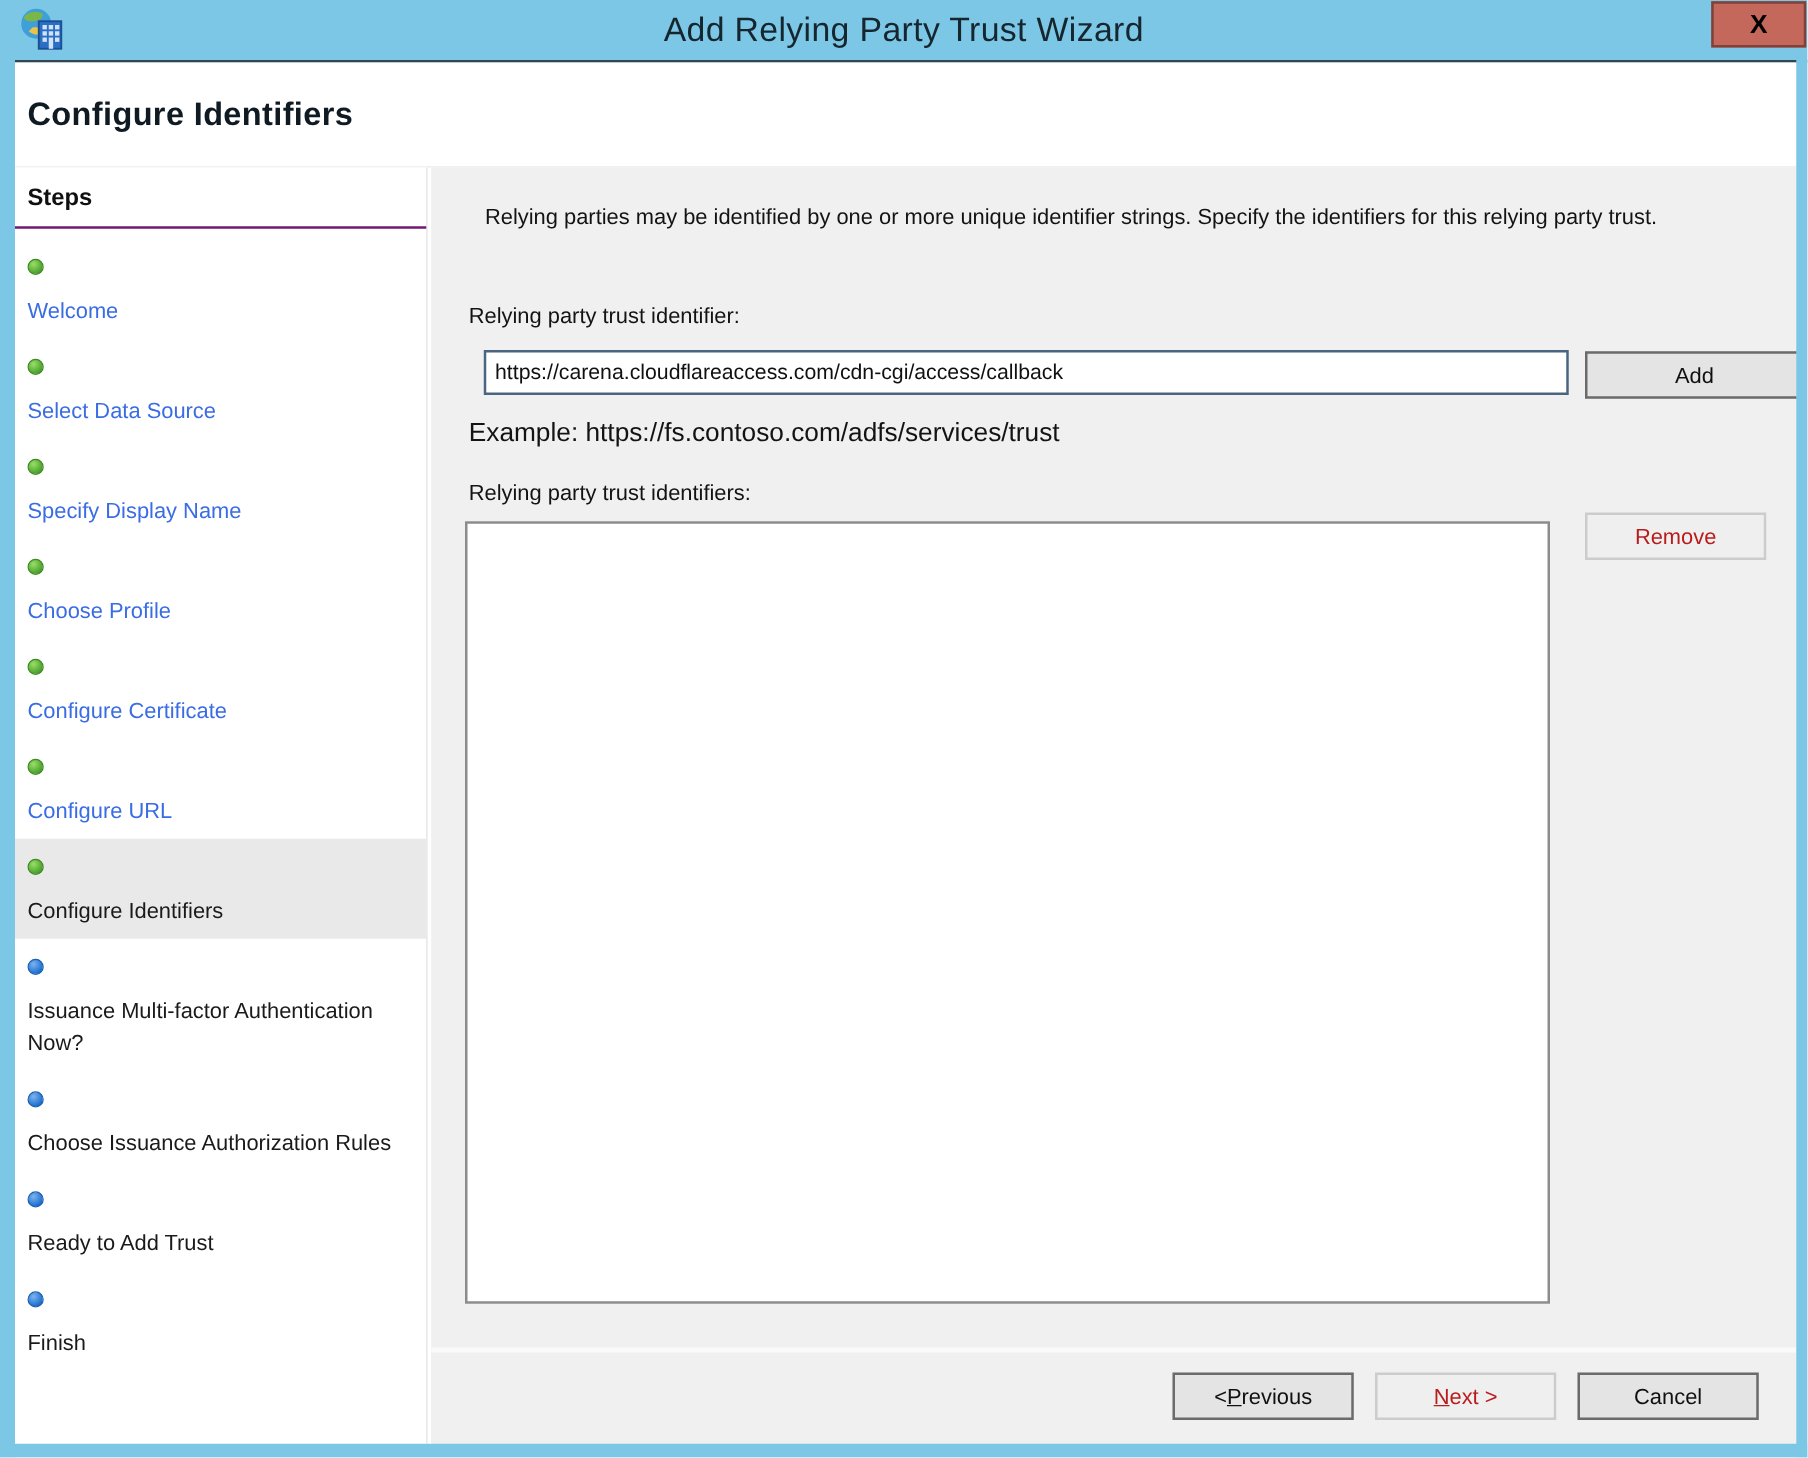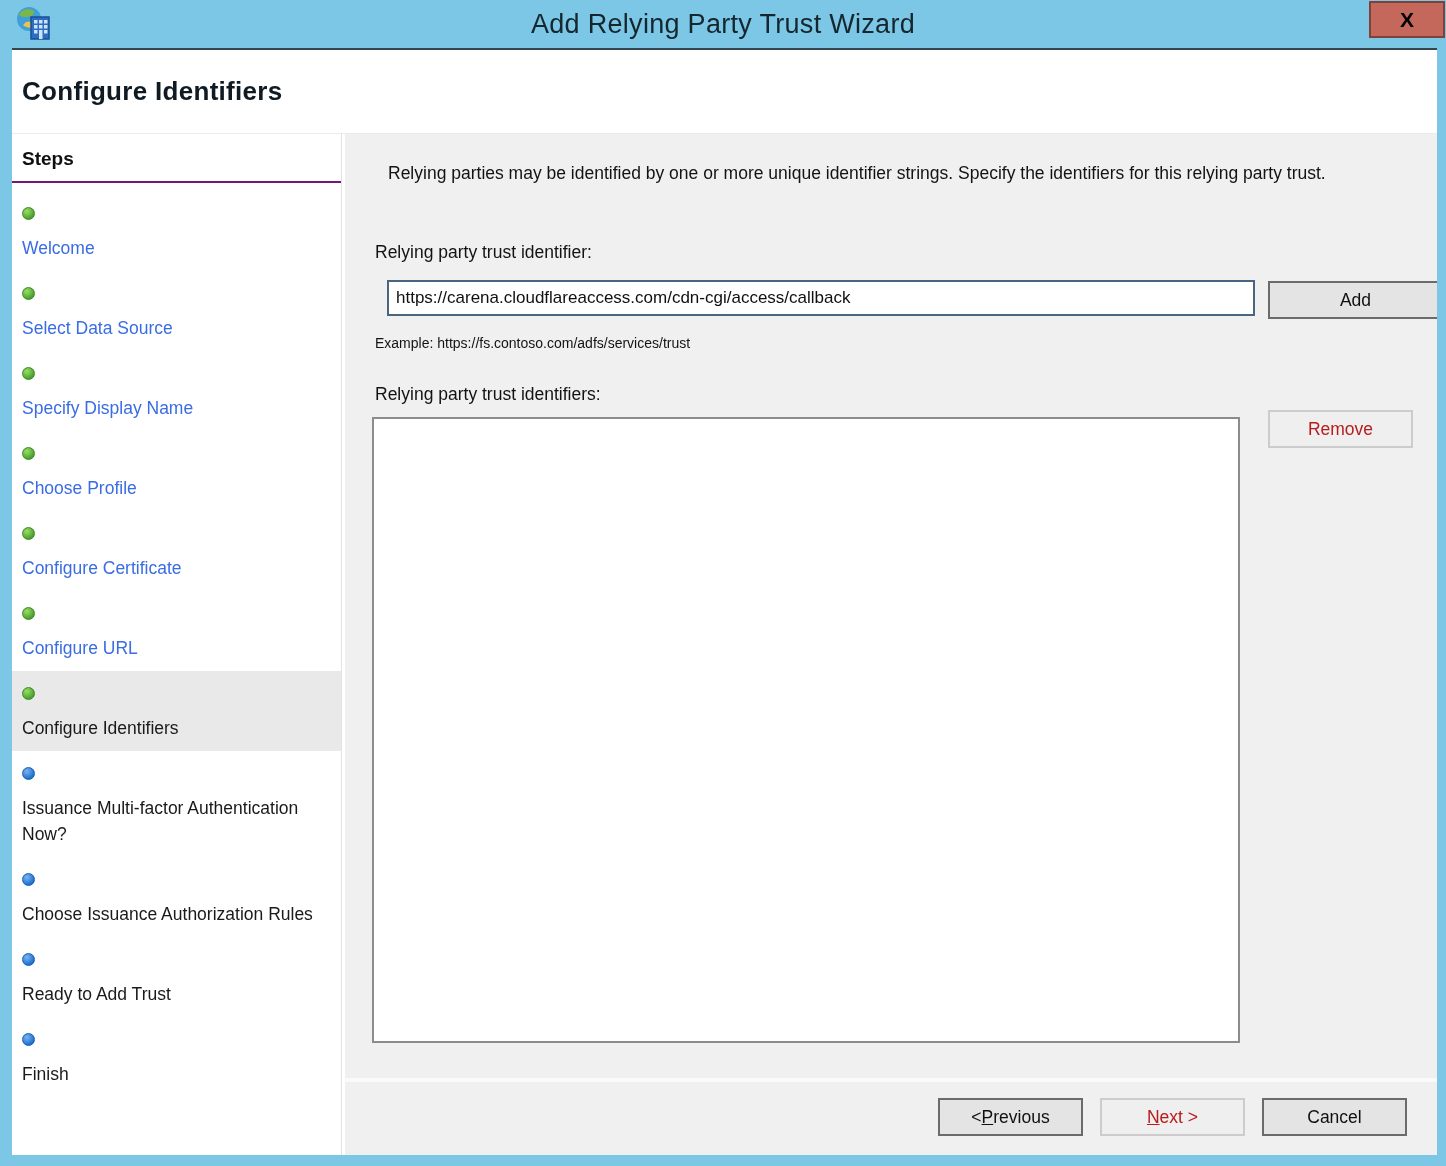--- a/index.html
+++ b/index.html
@@ -64,21 +64,21 @@
     border:2px solid #49657f;background:#fff;font-family:"Liberation Sans",sans-serif;
     font-size:17px;color:#101010;padding:0 7px;outline:none;margin-left:15px;
   }
   .btn{
     background:#e4e4e4;border:2px solid #6b6b6b;color:#101010;
     font-family:"Liberation Sans",sans-serif;font-size:17.5px;
     display:flex;align-items:center;justify-content:center;cursor:pointer;
   }
   .btn:disabled{background:#efefef;border-color:#cccccc;color:#b91c1c;cursor:default;}
   .add-btn{position:absolute;left:923px;top:147px;width:175px;height:38px;}
-  .example{position:absolute;left:30px;top:201px;font-size:14px;color:#131313;}
+  .example{position:absolute;left:30px;top:201px;font-size:21px;color:#131313;}
   .lbl-identifiers{left:30px;top:250px;}
   .listbox{position:absolute;left:27px;top:283px;width:868px;height:626px;background:#fff;border:2px solid #8c8c8c;}
   .remove-btn{position:absolute;left:923px;top:276px;width:145px;height:38px;}
   
   .footer{position:absolute;left:0;right:0;bottom:0;height:77px;background:var(--panel-gray);border-top:4px solid #fafafa;}
   .footer .btn{position:absolute;top:16px;width:145px;height:38px;}
   .prev-btn{right:354px;}
   .next-btn{right:192px;}
   .cancel-btn{right:30px;}
   .mn{text-decoration:underline;}

